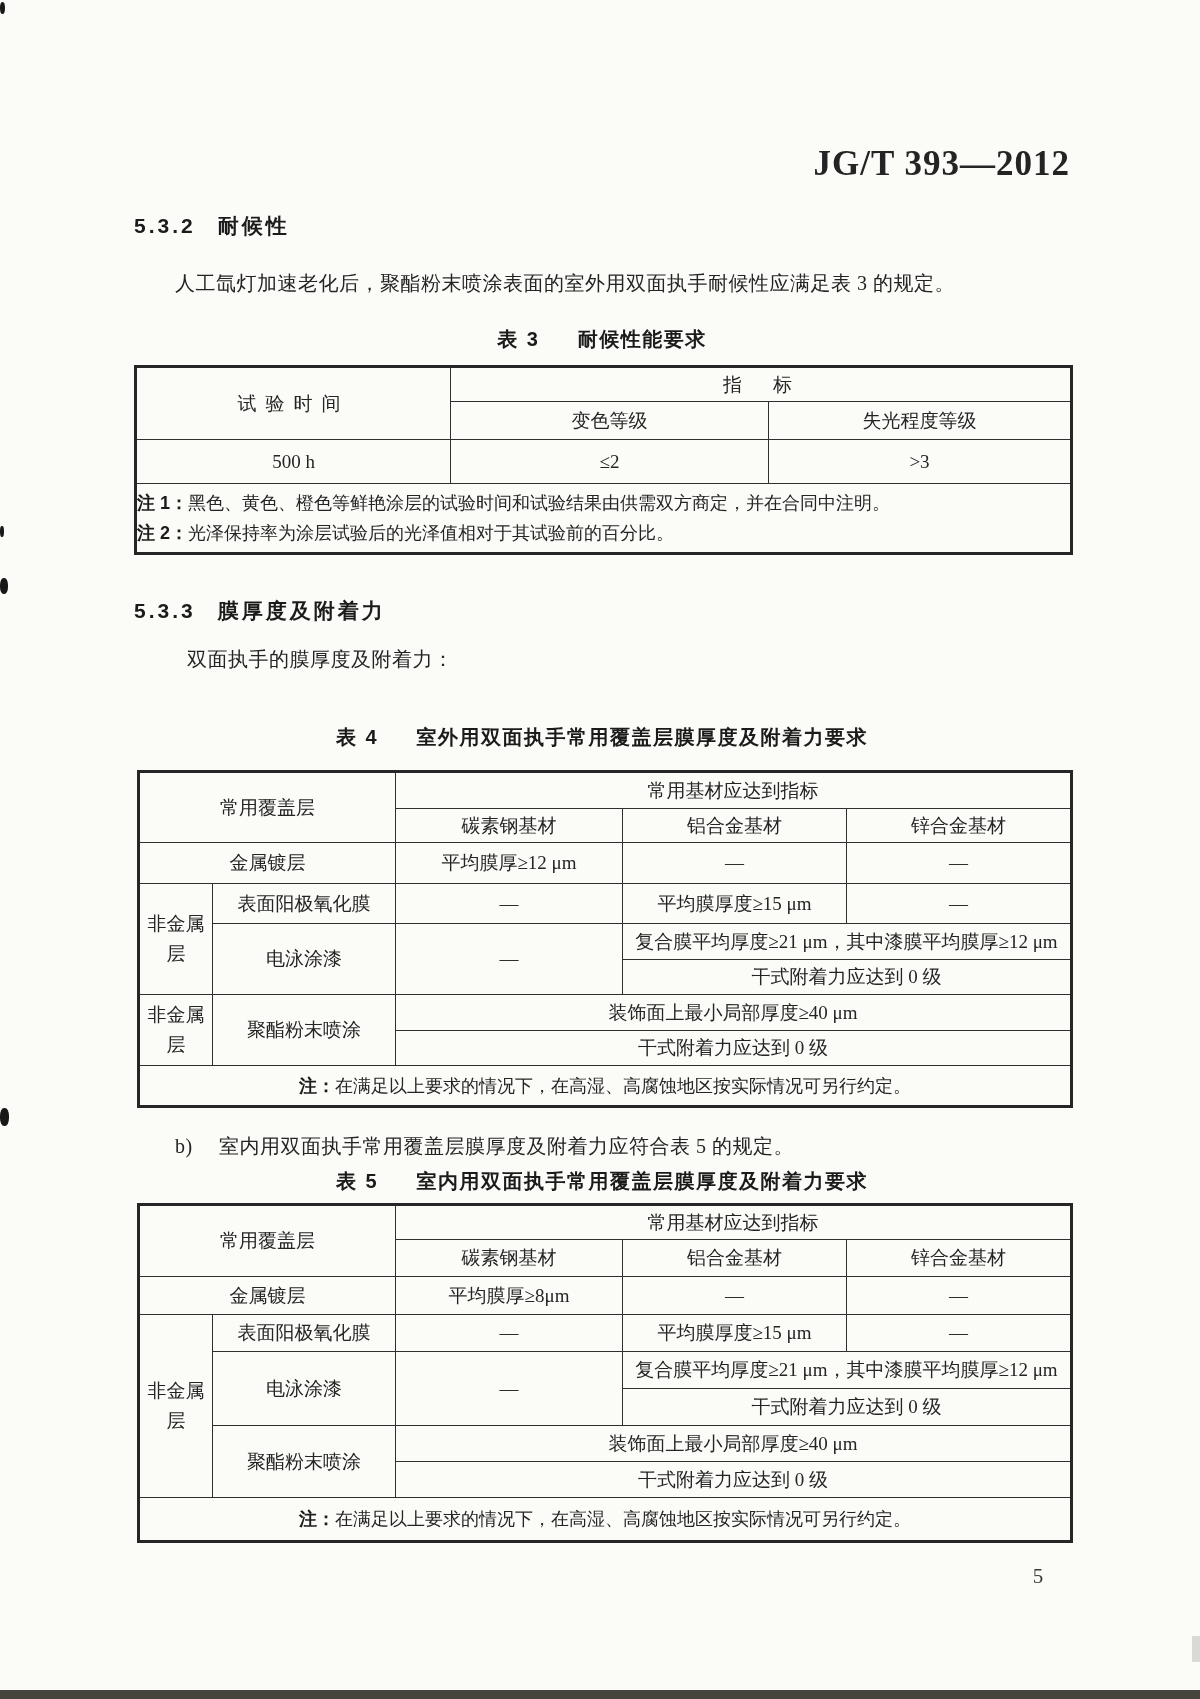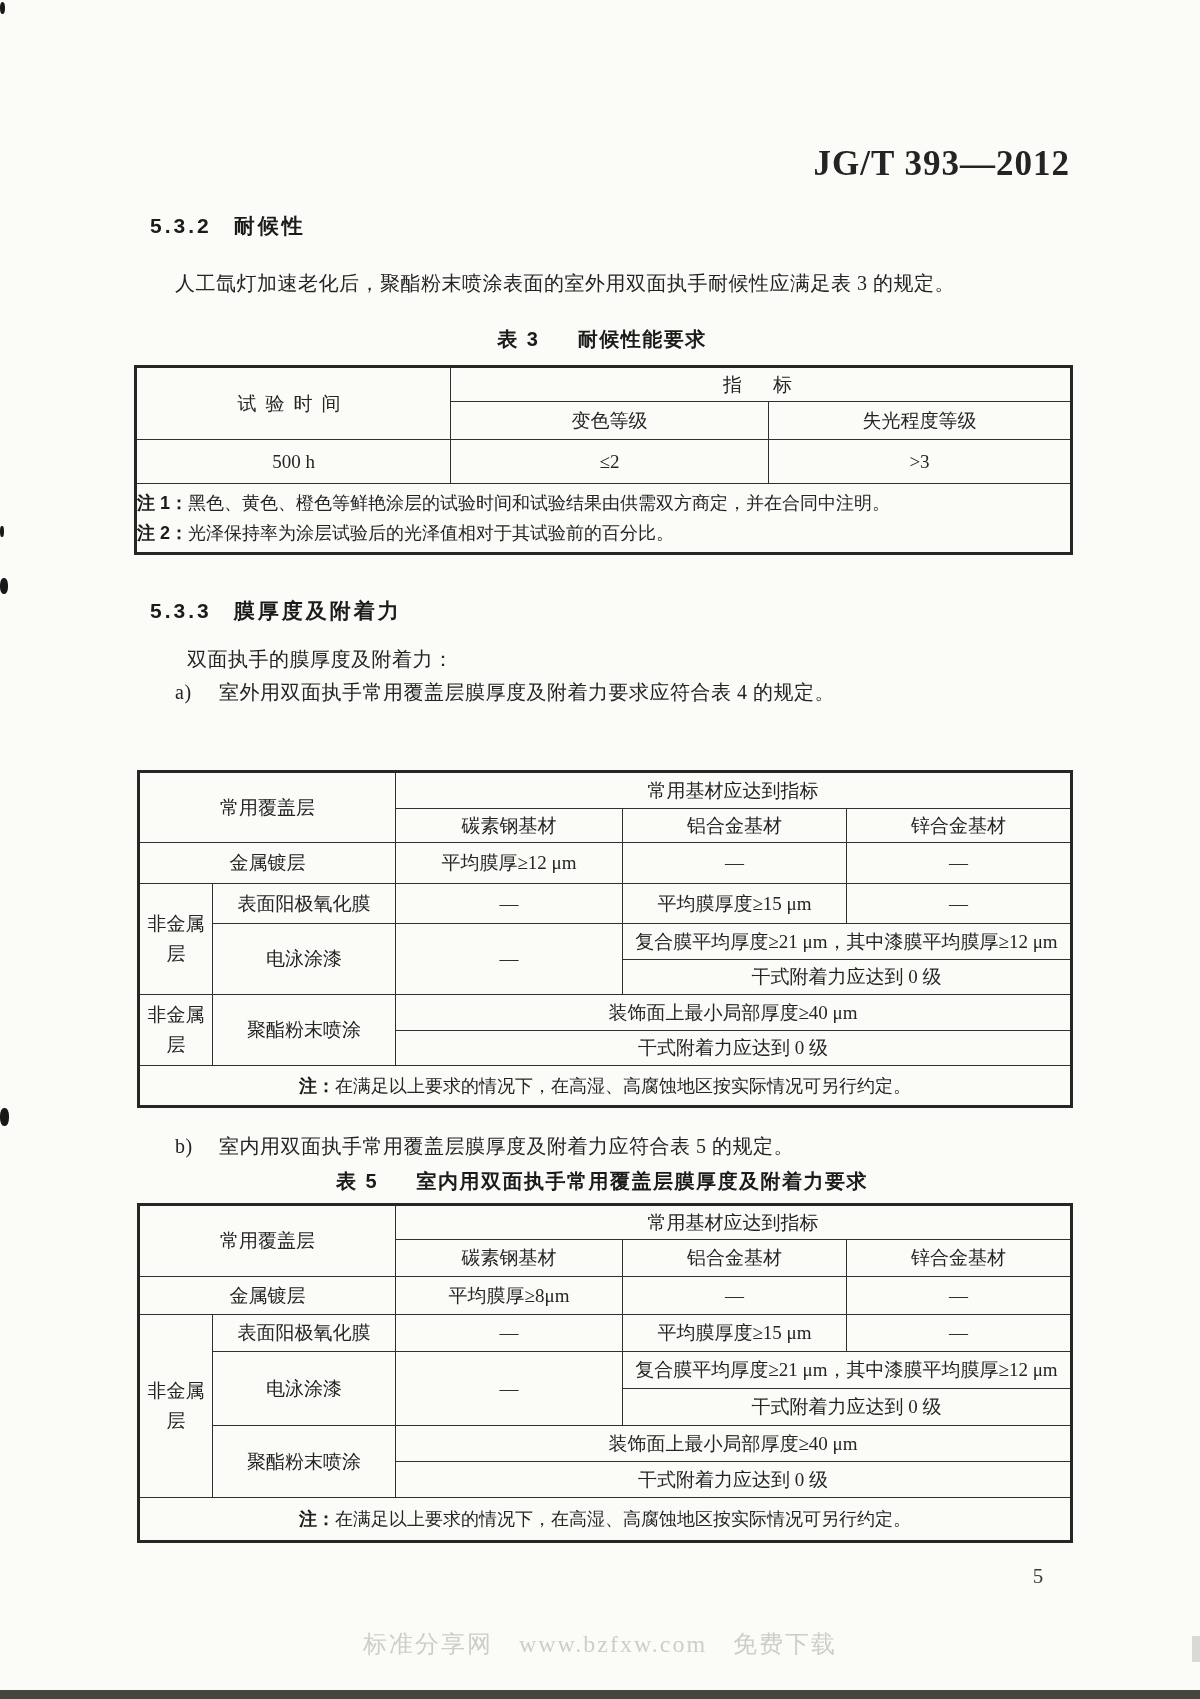--- a/index.html
+++ b/index.html
@@ -6,21 +6,21 @@
   body{width:1200px;height:1699px;background:#ffffff;}
   .doc{position:relative;width:1200px;height:1699px;background:#fbfbf8;overflow:hidden;
        font-family:"Liberation Serif","DejaVu Serif",serif;color:#222;}
   .abs{position:absolute;}
   .hei{font-family:"Liberation Sans","DejaVu Sans",sans-serif;font-weight:bold;}
 
   .std-code{top:144px;left:134px;width:936px;text-align:right;font-size:35px;font-weight:bold;
             letter-spacing:1px;color:#242424;font-family:"Liberation Serif","DejaVu Serif",serif;}
 
   .sec-head{left:134px;font-size:21px;color:#1b1b1b;}
-  .sec-head .num{letter-spacing:3px;margin-right:22px;margin-left:16px;}
+  .sec-head .num{letter-spacing:3px;margin-right:22px;}
   .sec-head .ttl{letter-spacing:3px;}
 
   .body-line{left:175px;font-size:20px;color:#242424;letter-spacing:0.5px;}
   .item-line{left:175px;font-size:20px;color:#242424;letter-spacing:0.5px;}
   .item-line .marker{display:inline-block;width:20px;margin-right:24px;}
 
   .tbl-caption{left:134px;width:936px;text-align:center;font-size:20px;color:#1b1b1b;}
   .tbl-caption .cap-label{letter-spacing:2px;margin-right:18px;}
   .tbl-caption .cap-title{letter-spacing:1.5px;padding-left:20px;}
 
@@ -87,24 +87,24 @@
         <div class="note-line"><span class="note-label">注 2：</span><span class="note-text">光泽保持率为涂层试验后的光泽值相对于其试验前的百分比。</span></div>
       </td>
     </tr>
   </tbody>
     </table>
 
   <div class="abs sec-head hei" style="top:597px;">
     <span class="num">5.3.3</span><span class="ttl">膜厚度及附着力</span>
   </div>
   <div class="abs body-line" style="top:646px;margin-left:12px;">双面执手的膜厚度及附着力：</div>
-  <div class="abs item-line" style="top:679px;">
-    <span class="marker">a)</span><span>室外用双面执手常用覆盖层膜厚度及附着力要求应符合表 4 的规定。</span>
-  </div>
-
+
+  <div class="abs tbl-caption hei" style="top:724px;">
+    <span class="cap-label">表 4</span><span class="cap-title">室外用双面执手常用覆盖层膜厚度及附着力要求</span>
+  </div>
 
   <table class="std" style="top:770px;left:137px;width:933px;">
     <colgroup>
         <col style="width:74px">
         <col style="width:183px">
         <col style="width:227px">
         <col style="width:224px">
         <col style="width:225px">
       </colgroup>
     <tbody>
@@ -211,21 +211,20 @@
     <tr style="height:44px;">
       <td colspan="5" class="bt note-cell">
         <span class="note-label">注：</span><span class="note-text">在满足以上要求的情况下，在高湿、高腐蚀地区按实际情况可另行约定。</span>
       </td>
     </tr>
   </tbody>
     </table>
 
   <div class="abs page-num">5</div>
 
-  <div class="abs watermark">标准分享网　www.bzfxw.com　免费下载</div>
 
   <div class="abs mark" style="left:0;top:526px;width:4px;height:11px;"></div>
   <div class="abs mark" style="left:0;top:578px;width:8px;height:16px;"></div>
   <div class="abs mark" style="left:0;top:1108px;width:9px;height:18px;"></div>
   <div class="abs mark" style="left:0;top:2px;width:5px;height:12px;"></div>
   <div class="abs mark-light" style="left:1192px;top:1636px;width:8px;height:26px;"></div>
   <div class="abs bottom-edge"></div>
 
 </div>
 

